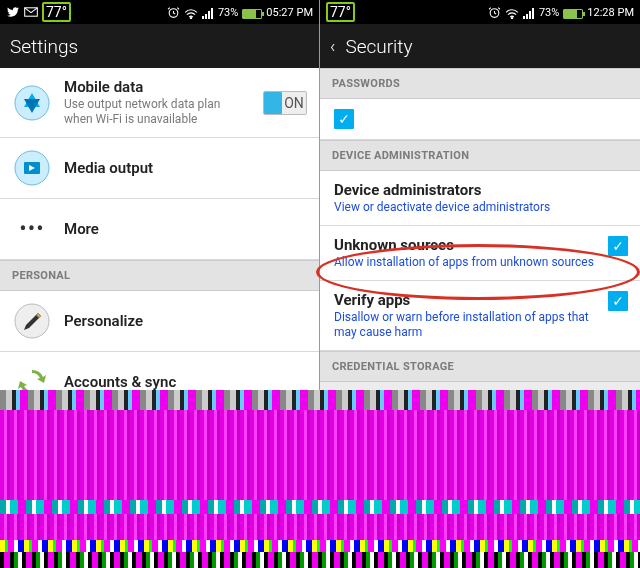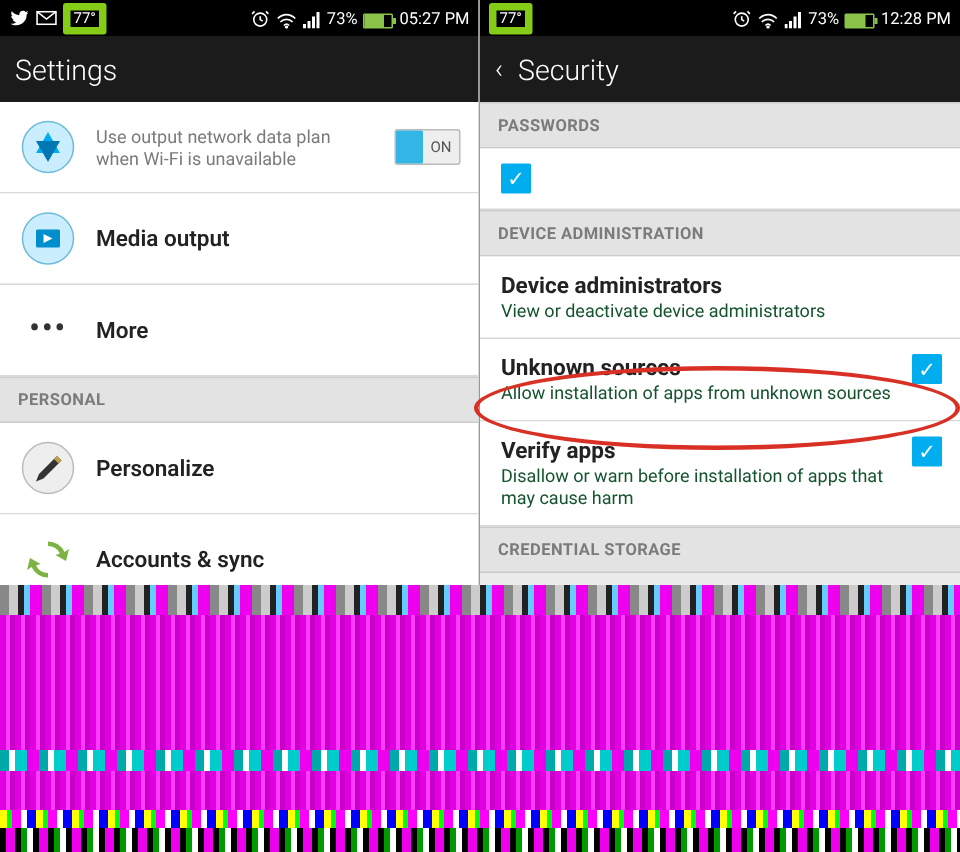--- a/index.html
+++ b/index.html
@@ -4,41 +4,41 @@
 <style>
   * { margin: 0; padding: 0; box-sizing: border-box; font-family: Roboto, "Helvetica Neue", Arial, sans-serif; }
   body { width: 640px; height: 568px; background: #fff; overflow: hidden; position: relative; }
   .screens { display: flex; width: 640px; height: 390px; }
   .screen { width: 320px; height: 390px; background: #ececec; border-right: 1px solid #999; overflow: hidden; }
   .screen:last-child { border-right: none; }
   .statusbar { height: 24px; background: #000; color: #fff; display: flex; align-items: center; padding: 0 6px; font-size: 11px; }
   .sb-left { display: flex; align-items: center; gap: 4px; flex: 1; }
   .sb-right { display: flex; align-items: flex-end; gap: 4px; }
   .sb-ico { display: inline-flex; align-items: center; justify-content: center; }
-  .temp-box { color: #fff; border: 5px solid #84cc16; font-size: 10px; padding: 0 2px; border-radius: 2px; }
+  .temp-box { color: #fff; border: 2px solid #84cc16; font-size: 14px; padding: 0 2px; border-radius: 2px; }
   .battery { width: 20px; height: 10px; border: 1px solid #8bc34a; border-radius: 1px; position: relative; display: inline-block; }
   .battery::after { content: ""; position: absolute; right: -3px; top: 2px; width: 2px; height: 4px; background: #8bc34a; }
   .battery .fill { position: absolute; left: 0; top: 0; bottom: 0; width: 73%; background: #8bc34a; }
   .titlebar { height: 44px; background: #1b1b1b; color: #fff; display: flex; align-items: center; padding: 0 10px; font-size: 19px; font-weight: 300; gap: 10px; }
   .back-chevron { font-size: 18px; }
   .list { background: #fff; }
   .row { display: flex; align-items: center; padding: 10px 12px; border-bottom: 1px solid #d9d9d9; background: #fff; min-height: 58px; gap: 12px; }
   .row .icon-slot { width: 40px; height: 40px; display: flex; align-items: center; justify-content: center; flex-shrink: 0; }
   .row .texts { flex: 1; }
   .row .title { font-size: 15px; font-weight: 600; color: #222; }
   .row .sub { font-size: 12px; color: #7a7a7a; line-height: 1.25; margin-top: 1px; }
-  .toggle-on { width: 44px; height: 24px; background: #eee; border: 1px solid #bbb; border-radius: 2px; display: flex; align-items: center; font-size: 10px; color: #555; position: relative; }
+  .toggle-on { width: 44px; height: 24px; background: #eee; border: 1px solid #bbb; border-radius: 2px; display: flex; align-items: center; font-size: 14px; color: #555; position: relative; }
   .toggle-on .knob { width: 18px; height: 22px; background: #33b5e5; border-radius: 1px; }
   .toggle-on .lbl { flex: 1; text-align: center; }
   .section-hdr { background: #e3e3e3; color: #7b7b7b; font-size: 11px; font-weight: 700; padding: 8px 12px; border-bottom: 1px solid #ccc; border-top: 1px solid #ccc; letter-spacing: 0.3px; }
   .checkbox { width: 20px; height: 20px; background: #00aeef; display: flex; align-items: center; justify-content: center; color: #fff; font-size: 14px; border-radius: 1px; flex-shrink: 0; }
   .row2 { display: flex; align-items: flex-start; padding: 10px 12px 10px 14px; border-bottom: 1px solid #d9d9d9; background: #fff; gap: 10px; }
   .row2 .texts { flex: 1; }
   .row2 .title { font-size: 15px; font-weight: 700; color: #222; }
-  .row2 .sub { font-size: 12px; color: #14532d; line-height: 1.25; margin-top: 1px; }
+  .row2 .sub { font-size: 12px; color: #1d4ed8; line-height: 1.25; margin-top: 1px; }
   .circle-red { position: absolute; border: 3px solid #d93025; border-radius: 50%; pointer-events: none; }
   .glitch { height: 178px; width: 640px; background:
     repeating-linear-gradient(90deg, #e000e0 0 4px, #ff3cff 4px 7px, #c800c8 7px 10px),
     linear-gradient(#e000e0, #ff00ff);
     position: relative; overflow: hidden; }
   .glitch .bar { position: absolute; left: 0; right: 0; }
   .glitch .b1 { top: 0; height: 20px; background: repeating-linear-gradient(90deg,#888 0 6px,#ccc 6px 12px,#222 12px 16px,#6cf 16px 20px,#e0e 20px 28px); }
   .glitch .b2 { top: 110px; height: 14px; background: repeating-linear-gradient(90deg,#0aa 0 6px,#fff 6px 10px,#0cc 10px 18px,#e0e 18px 26px); }
   .glitch .b3 { bottom: 16px; height: 12px; background: repeating-linear-gradient(90deg,#ff0 0 5px,#0f0 5px 8px,#f0f 8px 14px,#fff 14px 18px,#00f 18px 24px); }
   .glitch .b4 { bottom: 0; height: 16px; background: repeating-linear-gradient(90deg,#000 0 4px,#e0e 4px 10px,#000 10px 14px,#090 14px 18px,#fff 18px 22px); }
@@ -99,20 +99,21 @@
     <div class="list">
       <div class="row">
         <div class="icon-slot">
           <svg width="36" height="36" viewBox="0 0 36 36">
               <circle cx="18" cy="18" r="17" fill="#caeefd" stroke="#6fb9db"></circle>
               <path d="M10 22l8-14 8 14H10z" fill="#00aeef"></path>
               <path d="M26 14l-8 14-8-14h16z" fill="#0077b3"></path>
             </svg>
         </div>
         <div class="texts">
+          <div class="title">Mobile data</div>
           <div class="sub">Use output network data plan when Wi-Fi is unavailable</div>
         </div>
         <div class="toggle-on">
           <div class="knob"></div>
             <div class="lbl">ON</div>
         </div>
       </div>
       <div class="row">
         <div class="icon-slot">
           <svg width="36" height="36" viewBox="0 0 36 36">

